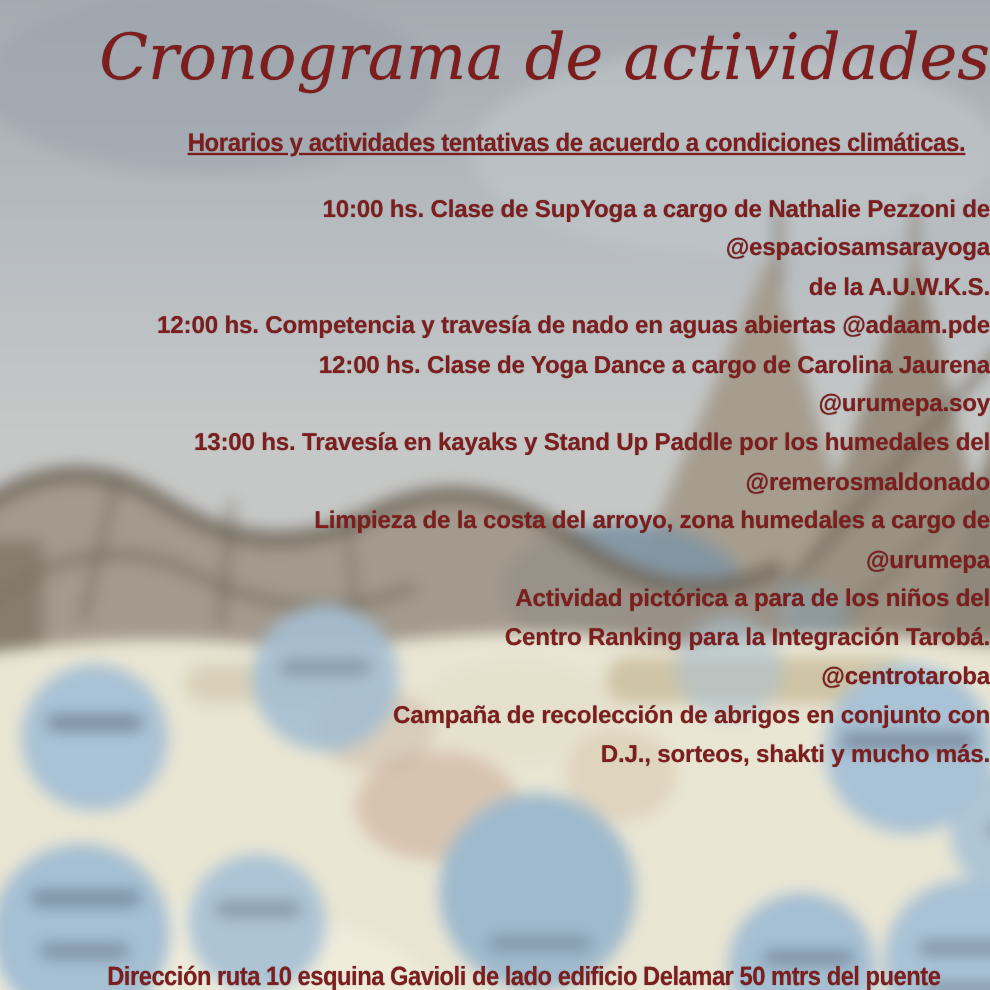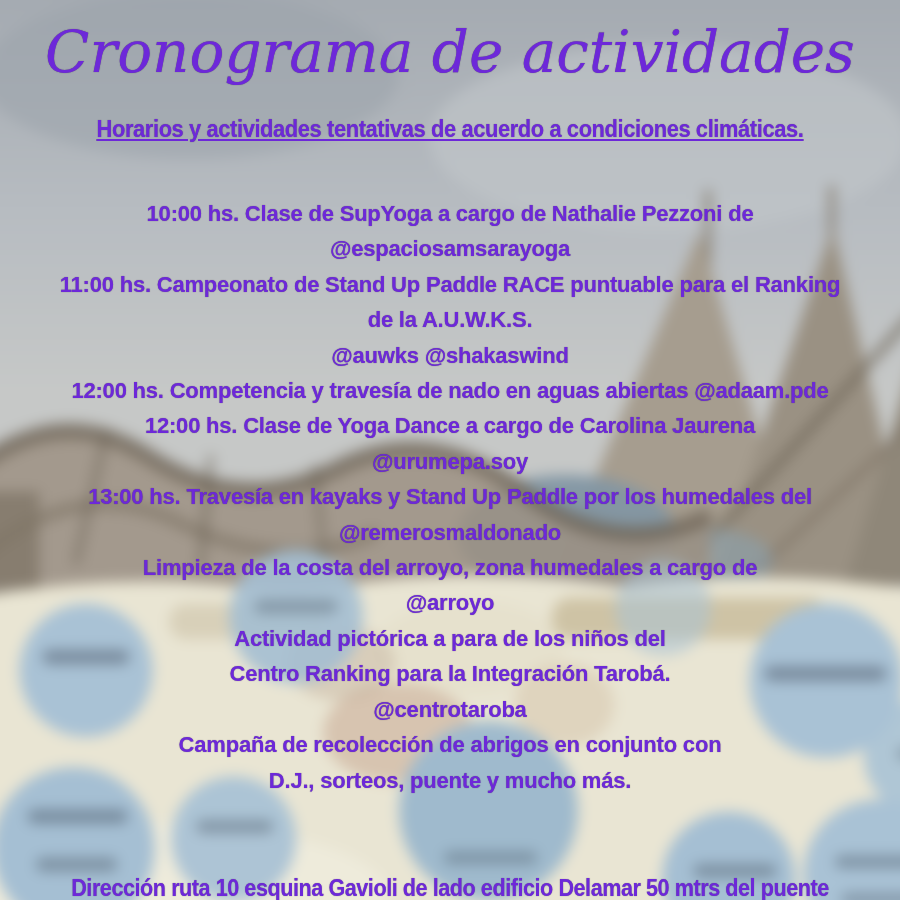--- a/index.html
+++ b/index.html
@@ -16,22 +16,22 @@
     position: absolute;
     inset: -18px;
     filter: blur(7px);
   }
   .bg svg { width: 100%; height: 100%; display: block; }
 
   
   .overlay {
     position: absolute;
     inset: 0;
-    text-align: center;
-    color: #6d28d9;
+    text-align: right;
+    color: #7f1d1d;
     text-shadow: 0 0 1px rgba(25,25,25,0.55);
   }
   .title {
     position: absolute;
     top: 18px; left: 0; right: 0;
     font-family: "DejaVu Serif", "Liberation Serif", serif;
     font-style: italic;
     font-weight: 400;
     font-size: 58px;
     white-space: nowrap;
@@ -47,21 +47,20 @@
     transform: scaleX(0.95);
     transform-origin: center;
   }
   .schedule {
     position: absolute;
     top: 172px; left: 0; right: 0;
     font-size: 22px;
     font-weight: 700;
     letter-spacing: -0.2px;
     line-height: 35.4px;
-    margin-top: 24px;
   }
   .schedule .line { white-space: nowrap; }
   .footer {
     position: absolute;
     top: 874px; left: 0; right: 0;
     font-size: 24px;
     font-weight: 700;
     letter-spacing: -0.5px;
     white-space: nowrap;
     transform: scaleX(0.9);
@@ -145,33 +144,31 @@
     </svg>
   </div>
 
   <div class="overlay">
     <div class="title">Cronograma de actividades</div>
     <div class="subtitle">Horarios y actividades tentativas de acuerdo a condiciones climáticas.</div>
 
     <div class="schedule">
       <div class="line">10:00 hs. Clase de SupYoga a cargo de Nathalie Pezzoni de</div>
       <div class="line">@espaciosamsarayoga</div>
-      <div class="line">11:00 hs. Campeonato de Stand Up Paddle RACE puntuable para el Ranking</div>
       <div class="line">de la A.U.W.K.S.</div>
-      <div class="line">@auwks @shakaswind</div>
       <div class="line">12:00 hs. Competencia y travesía de nado en aguas abiertas @adaam.pde</div>
       <div class="line">12:00 hs. Clase de Yoga Dance a cargo de Carolina Jaurena</div>
       <div class="line">@urumepa.soy</div>
       <div class="line">13:00 hs. Travesía en kayaks y Stand Up Paddle por los humedales del</div>
       <div class="line">@remerosmaldonado</div>
       <div class="line">Limpieza de la costa del arroyo, zona humedales a cargo de</div>
-      <div class="line">@arroyo</div>
+      <div class="line">@urumepa</div>
       <div class="line">Actividad pictórica a para de los niños del</div>
       <div class="line">Centro Ranking para la Integración Tarobá.</div>
       <div class="line">@centrotaroba</div>
       <div class="line">Campaña de recolección de abrigos en conjunto con</div>
-      <div class="line">D.J., sorteos, puente y mucho más.</div>
+      <div class="line">D.J., sorteos, shakti y mucho más.</div>
     </div>
 
     <div class="footer">Dirección ruta 10 esquina Gavioli de lado edificio Delamar 50 mtrs del puente</div>
   </div>
 
 </div>
 
 </body></html>

